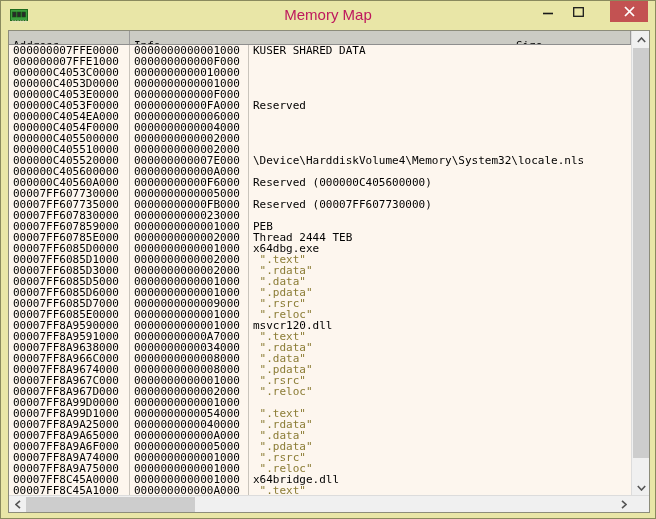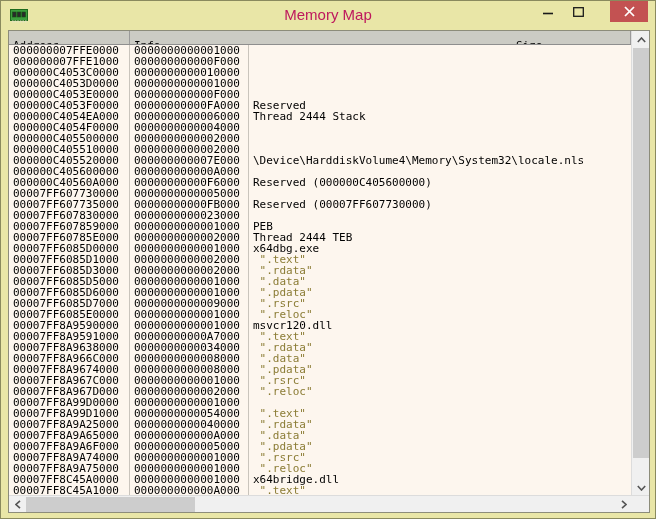--- a/index.html
+++ b/index.html
@@ -117,20 +117,21 @@
     <div class="thead">
       <div class="th col-a">Address</div>
       <div class="th col-i">Info</div>
       <div class="th col-s">Size</div>
     </div>
 
     <div class="tbody" id="tbody">
         <div class="row">
           <div class="td col-a">000000007FFE0000</div>
           <div class="td col-s">0000000000001000</div>
+          <div class="td col-i">KUSER_SHARED_DATA</div>
         </div>
         <div class="row">
           <div class="td col-a">000000007FFE1000</div>
           <div class="td col-s">000000000000F000</div>
         </div>
         <div class="row">
           <div class="td col-a">000000C4053C0000</div>
           <div class="td col-s">0000000000010000</div>
           <div class="td col-i"></div>
         </div>
@@ -145,21 +146,20 @@
           <div class="td col-i"></div>
         </div>
         <div class="row">
           <div class="td col-a">000000C4053F0000</div>
           <div class="td col-s">00000000000FA000</div>
           <div class="td col-i">Reserved</div>
         </div>
         <div class="row">
           <div class="td col-a">000000C4054EA000</div>
           <div class="td col-s">0000000000006000</div>
-          <div class="td col-i">Thread 2444 Stack</div>
         </div>
         <div class="row">
           <div class="td col-a">000000C4054F0000</div>
           <div class="td col-s">0000000000004000</div>
           <div class="td col-i"></div>
         </div>
         <div class="row">
           <div class="td col-a">000000C405500000</div>
           <div class="td col-s">0000000000002000</div>
           <div class="td col-i"></div>

